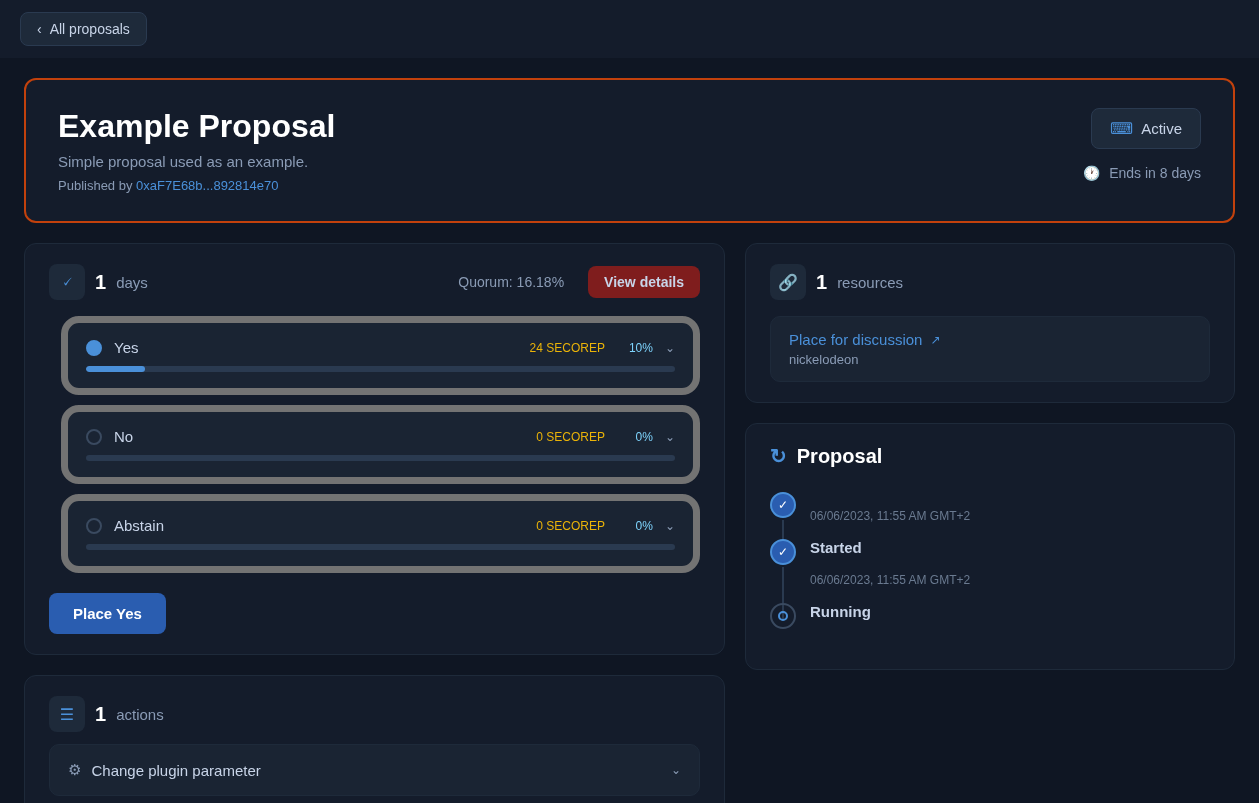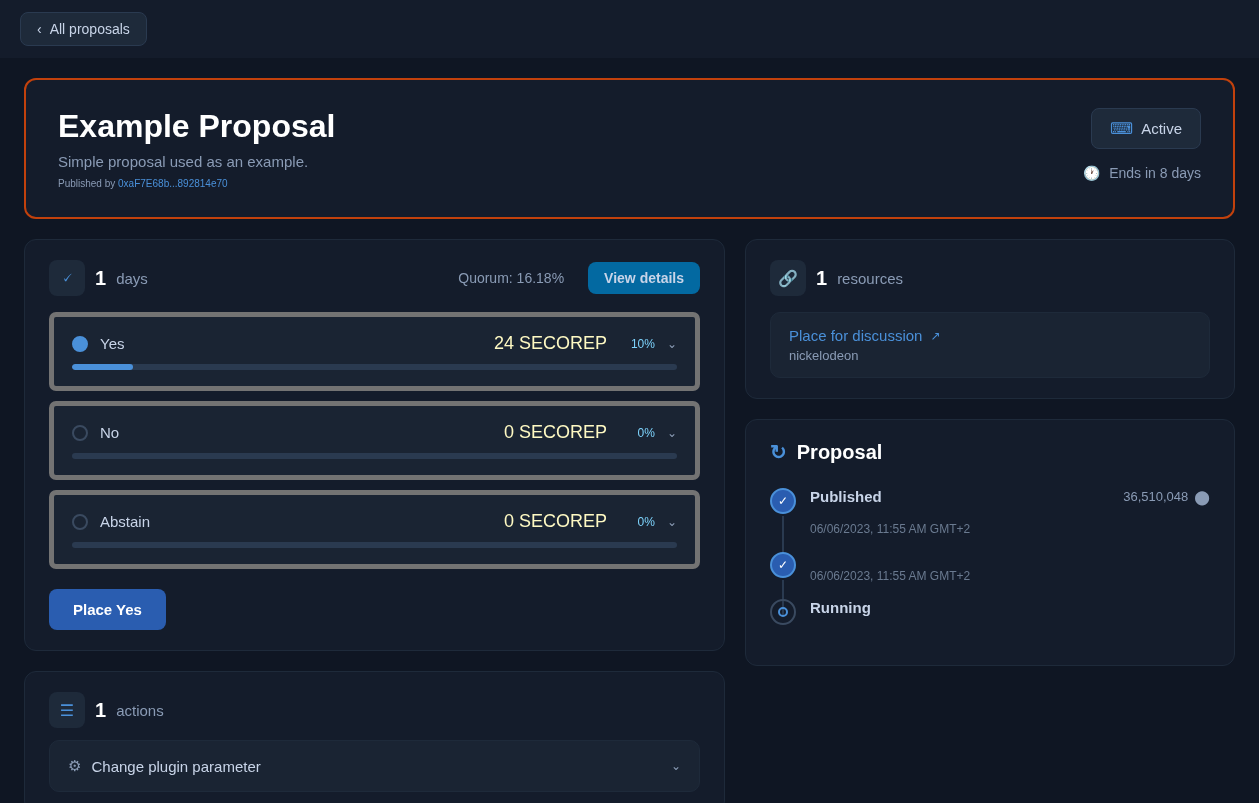--- a/index.html
+++ b/index.html
@@ -46,21 +46,21 @@
       font-weight: 700;
       color: #ffffff;
       margin-bottom: 8px;
     }
     .proposal-header-left .subtitle {
       font-size: 15px;
       color: #8a9bb5;
       margin-bottom: 8px;
     }
     .proposal-header-left .published-by {
-      font-size: 10px;
+      font-size: 13px;
       color: #8a9bb5;
     }
     .published-by a {
       color: #4a90d9;
       text-decoration: none;
     }
     .proposal-header-right {
       display: flex;
       flex-direction: column;
       align-items: flex-end;
@@ -143,35 +143,36 @@
     .quorum-info {
       display: flex;
       align-items: center;
       gap: 24px;
     }
     .quorum-text {
       font-size: 14px;
       color: #8a9bb5;
     }
     .view-details-btn {
-      background: #0369a1;
+      background: #7f1d1d;
       border: none;
       border-radius: 8px;
       color: #c8d4e8;
       padding: 8px 16px;
       font-size: 14px;
       cursor: pointer;
       font-weight: 600;
     }
     .vote-option {
       background: #1a2433;
-      border: 5px solid #737373;
-      border-radius: 7px;
+      border: 7px solid #737373;
+      border-radius: 18px;
       padding: 16px 18px;
       margin-bottom: 10px;
+      margin-left: 12px;
     }
     .vote-option-header {
       display: flex;
       align-items: center;
       justify-content: space-between;
       margin-bottom: 10px;
     }
     .vote-option-left {
       display: flex;
       align-items: center;
@@ -191,22 +192,22 @@
     .vote-label {
       font-size: 15px;
       color: #c8d4e8;
     }
     .vote-right {
       display: flex;
       align-items: center;
       gap: 12px;
     }
     .vote-amount {
-      font-size: 18px;
-      color: #fef9c3;
+      font-size: 12px;
+      color: #eab308;
       text-align: center;
     }
     .vote-pct {
       font-size: 12px;
       color: #7dd3fc;
       min-width: 36px;
       text-align: right;
     }
     .chevron-icon {
       color: #8a9bb5;
@@ -495,34 +496,30 @@
       <div class="card">
         <div class="history-title">
           <span class="history-icon">↻</span>
           <span>Proposal</span>
         </div>
         <div class="history-section">
 
           <div class="history-item">
             <div class="history-dot">✓</div>
             <div class="history-info">
-              <div class="history-event-header">
-                <span class="history-event-name">Published</span>
-                <div class="history-event-value">
-                  <span>36,510,048</span>
-                  <span class="coin-icon">⬤</span>
-                </div>
-              </div>
               <div class="history-event-date">06/06/2023, 11:55 AM GMT+2</div>
             </div>
           </div>
 
           <div class="history-item">
             <div class="history-dot">✓</div>
             <div class="history-info">
+              <div class="history-event-header">
+                <span class="history-event-name">Started</span>
+              </div>
               <div class="history-event-date">06/06/2023, 11:55 AM GMT+2</div>
             </div>
           </div>
 
           <div class="history-item">
             <div class="history-dot pending">
               <span style="width:10px;height:10px;border-radius:50%;border:2px solid #4a90d9;display:block;"></span>
             </div>
             <div class="history-info">
               <div class="history-event-header">

